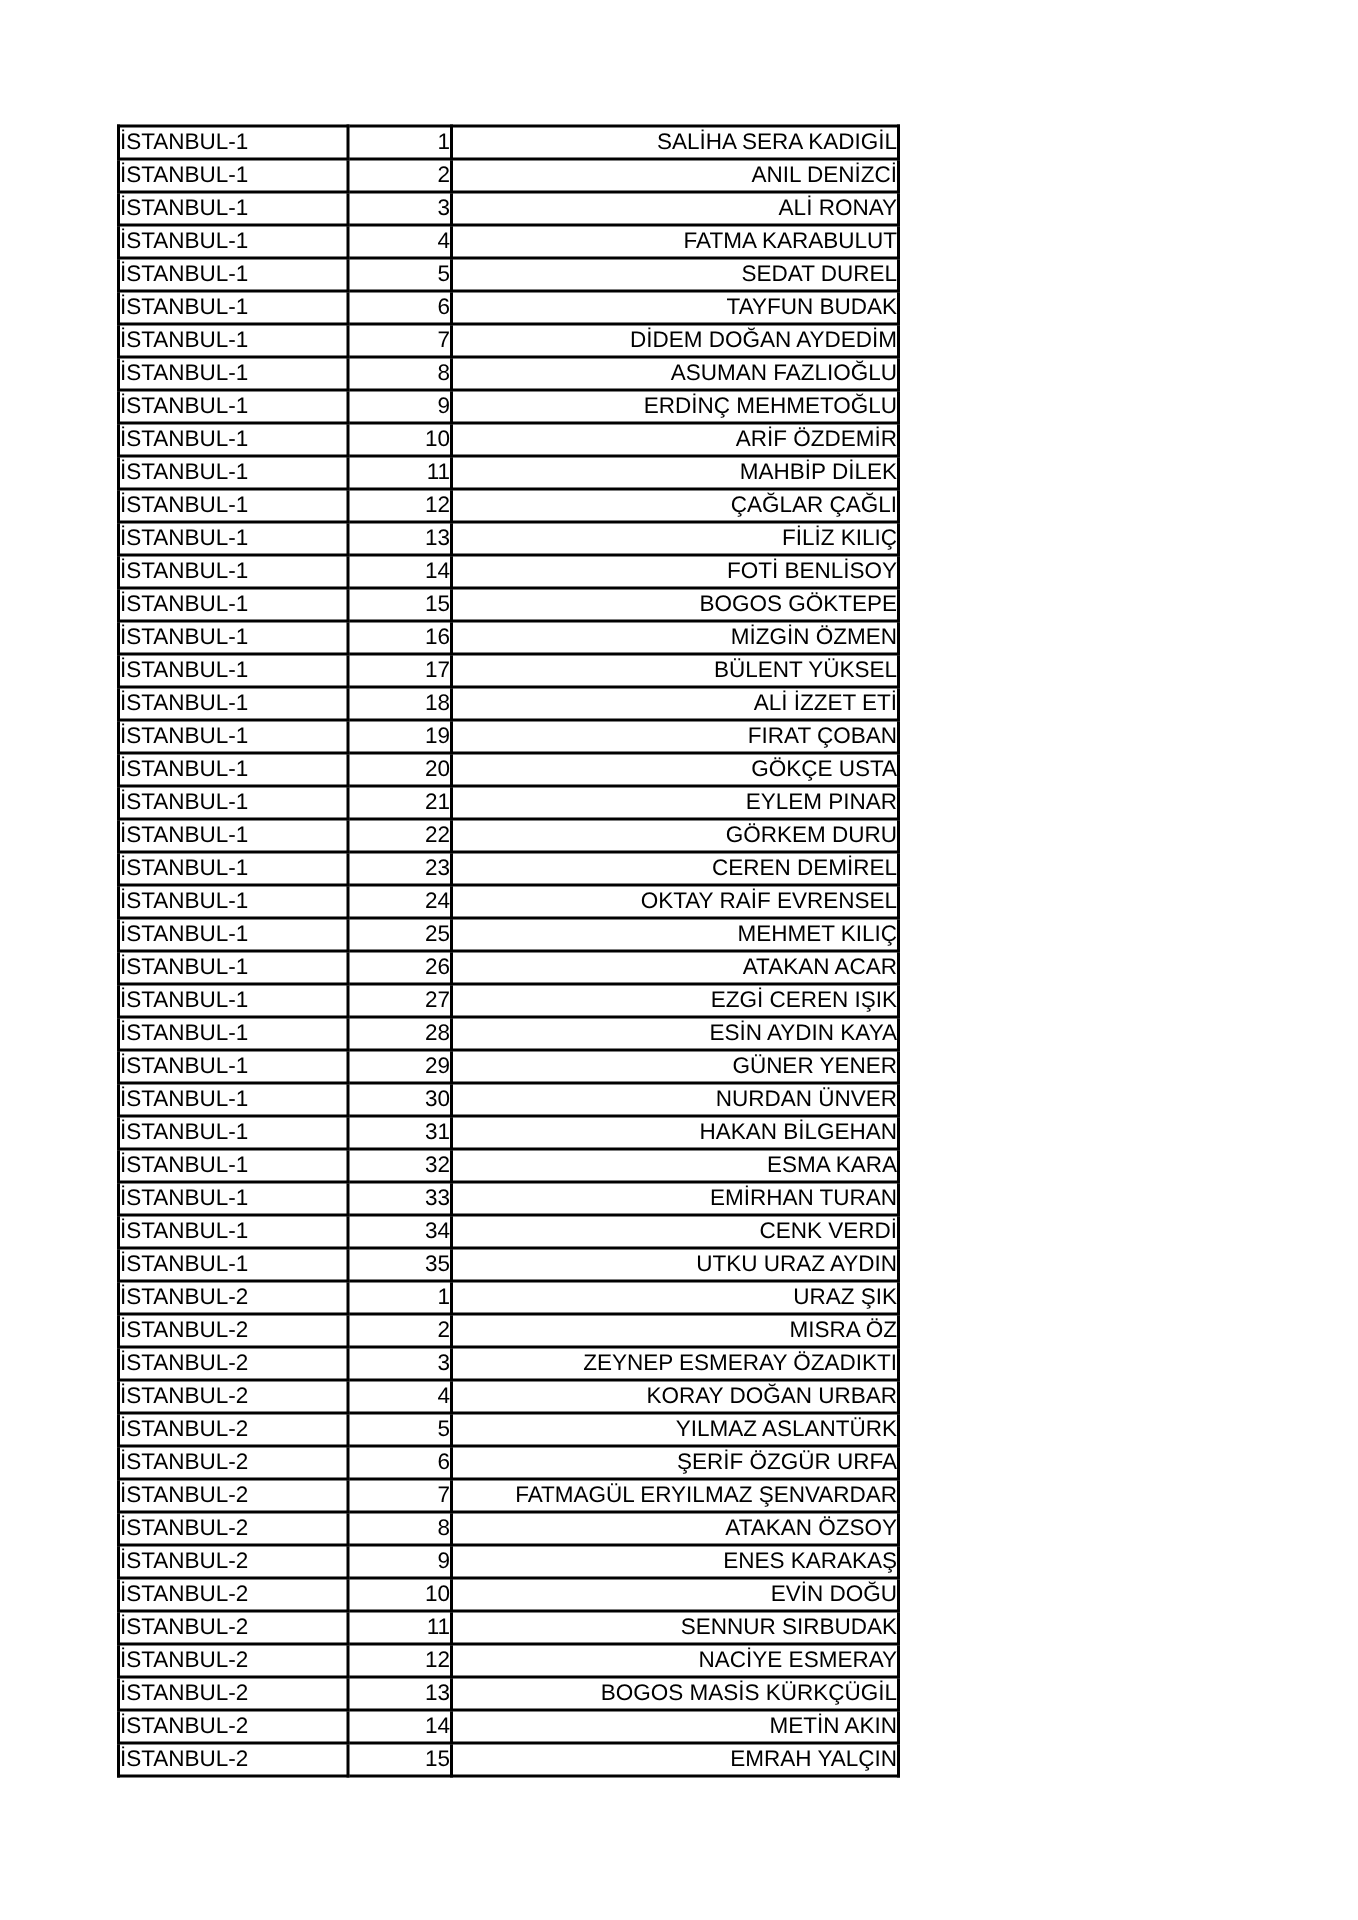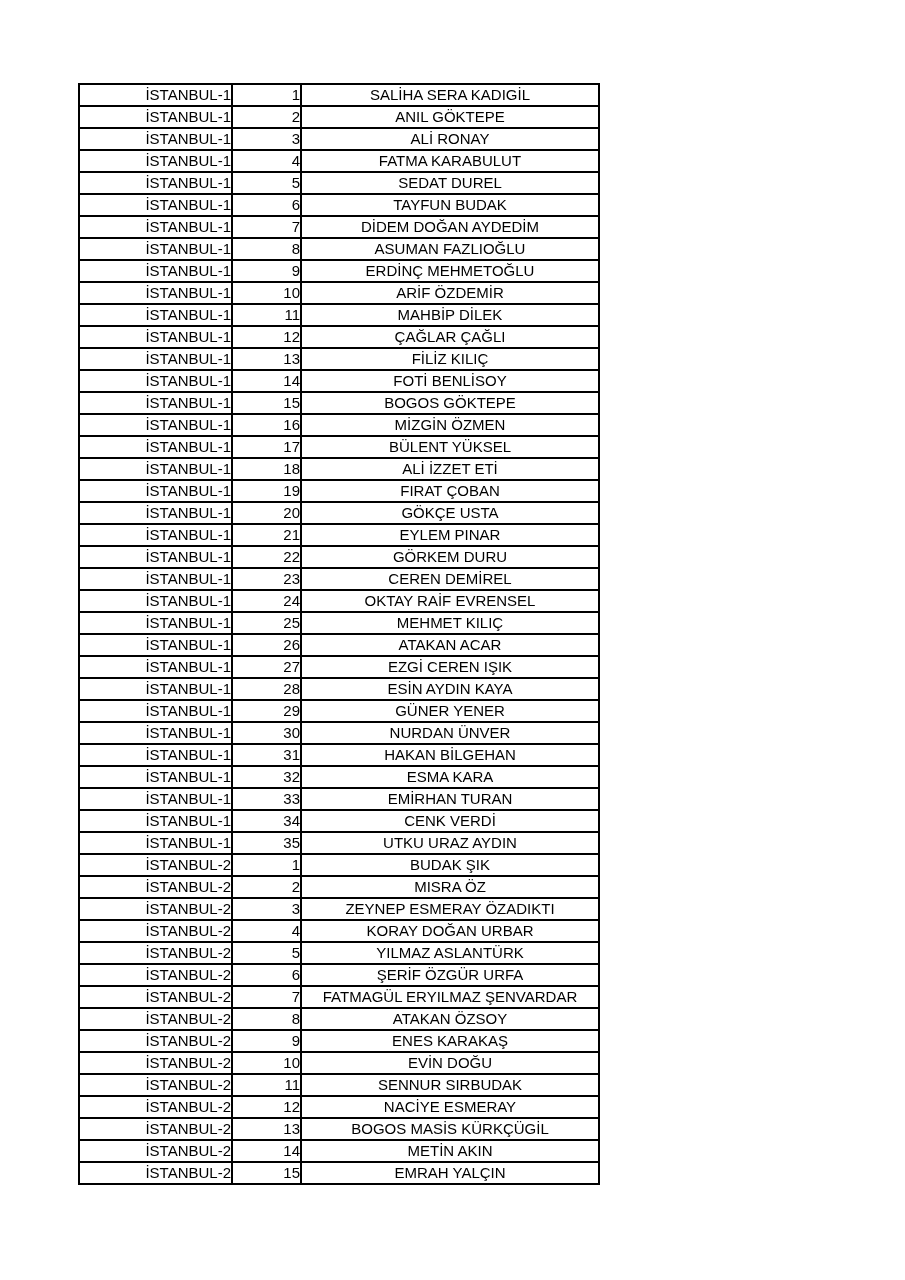--- a/index.html
+++ b/index.html
@@ -28,50 +28,50 @@
     height: 20px;
     font-size: 15px;
     line-height: 20px;
     padding: 0;
     white-space: nowrap;
     overflow: hidden;
     vertical-align: middle;
   }
   td.col-district {
     width: 151px;
-    text-align: right;
+    text-align: left;
     padding-left: 3px;
     margin-left: 21px;
   }
   td.col-rank {
     width: 67px;
     text-align: right;
     padding-right: 3px;
   }
   td.col-name {
     width: 296px;
-    text-align: center;
+    text-align: right;
     padding-left: 4px;
   }
 </style>
 </head>
 <body>
 
 <div class="page">
   <table class="roster">
     <tbody>
         <tr>
           <td class="col-district">İSTANBUL-1</td>
           <td class="col-rank">1</td>
           <td class="col-name">SALİHA SERA KADIGİL</td>
         </tr>
         <tr>
           <td class="col-district">İSTANBUL-1</td>
           <td class="col-rank">2</td>
-          <td class="col-name">ANIL GÖKTEPE</td>
+          <td class="col-name">ANIL DENİZCİ</td>
         </tr>
         <tr>
           <td class="col-district">İSTANBUL-1</td>
           <td class="col-rank">3</td>
           <td class="col-name">ALİ RONAY</td>
         </tr>
         <tr>
           <td class="col-district">İSTANBUL-1</td>
           <td class="col-rank">4</td>
           <td class="col-name">FATMA KARABULUT</td>
@@ -227,21 +227,21 @@
           <td class="col-name">CENK VERDİ</td>
         </tr>
         <tr>
           <td class="col-district">İSTANBUL-1</td>
           <td class="col-rank">35</td>
           <td class="col-name">UTKU URAZ AYDIN</td>
         </tr>
         <tr>
           <td class="col-district">İSTANBUL-2</td>
           <td class="col-rank">1</td>
-          <td class="col-name">BUDAK ŞIK</td>
+          <td class="col-name">URAZ ŞIK</td>
         </tr>
         <tr>
           <td class="col-district">İSTANBUL-2</td>
           <td class="col-rank">2</td>
           <td class="col-name">MISRA ÖZ</td>
         </tr>
         <tr>
           <td class="col-district">İSTANBUL-2</td>
           <td class="col-rank">3</td>
           <td class="col-name">ZEYNEP ESMERAY ÖZADIKTI</td>

